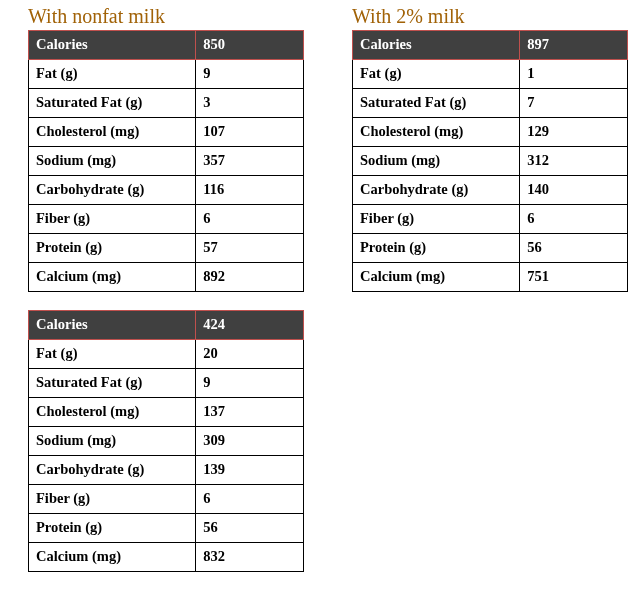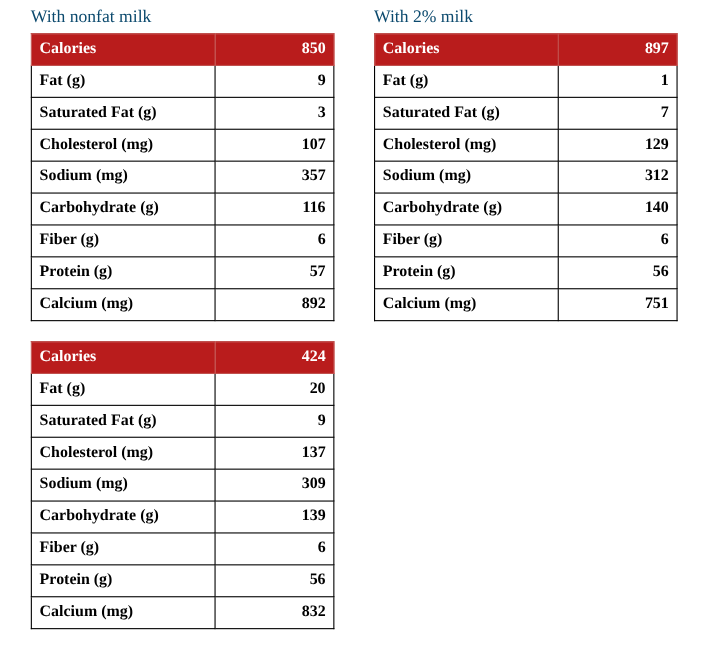--- a/index.html
+++ b/index.html
@@ -12,28 +12,28 @@
     height: 598px;
     position: relative;
     font-family: "Liberation Serif", serif;
     color: #000000;
     overflow: hidden;
   }
   .panel {
     position: absolute;
   }
   #panel-0 { left: 28px;  top: 6px; }
-  #panel-1 { left: 340px; top: 6px; }
+  #panel-1 { left: 352px; top: 6px; }
   #panel-2 { left: 28px;  top: 310px; }
 
   .panel-title {
     font-family: "Liberation Serif", serif;
-    font-size: 16px;
+    font-size: 20px;
     line-height: 20px;
-    color: #0c4a6e;
+    color: #a16207;
     margin-bottom: 4px;
     white-space: nowrap;
   }
 
   table.nutrition {
     border-collapse: collapse;
     width: 276px;
     table-layout: fixed;
     background: #ffffff;
   }
@@ -41,24 +41,24 @@
     border: 1px solid #000000;
     font-family: "Liberation Serif", serif;
     font-size: 14.5px;
     font-weight: bold;
     padding: 3px 7px 4px 7px;
     height: 21px;
     vertical-align: middle;
     color: #000000;
   }
   table.nutrition td.label { width: 62%; }
-  table.nutrition td.value { width: 38%; text-align: right; }
+  table.nutrition td.value { width: 38%; }
 
   table.nutrition tr.header td {
-    background: #b91c1c;
+    background: #404040;
     color: #ffffff;
     border: 1px solid #c0504d;
   }
 </style>
 </head>
 <body>
 
 <div class="panel" id="panel-0">
   <div class="panel-title">With nonfat milk</div>
   <table class="nutrition">

